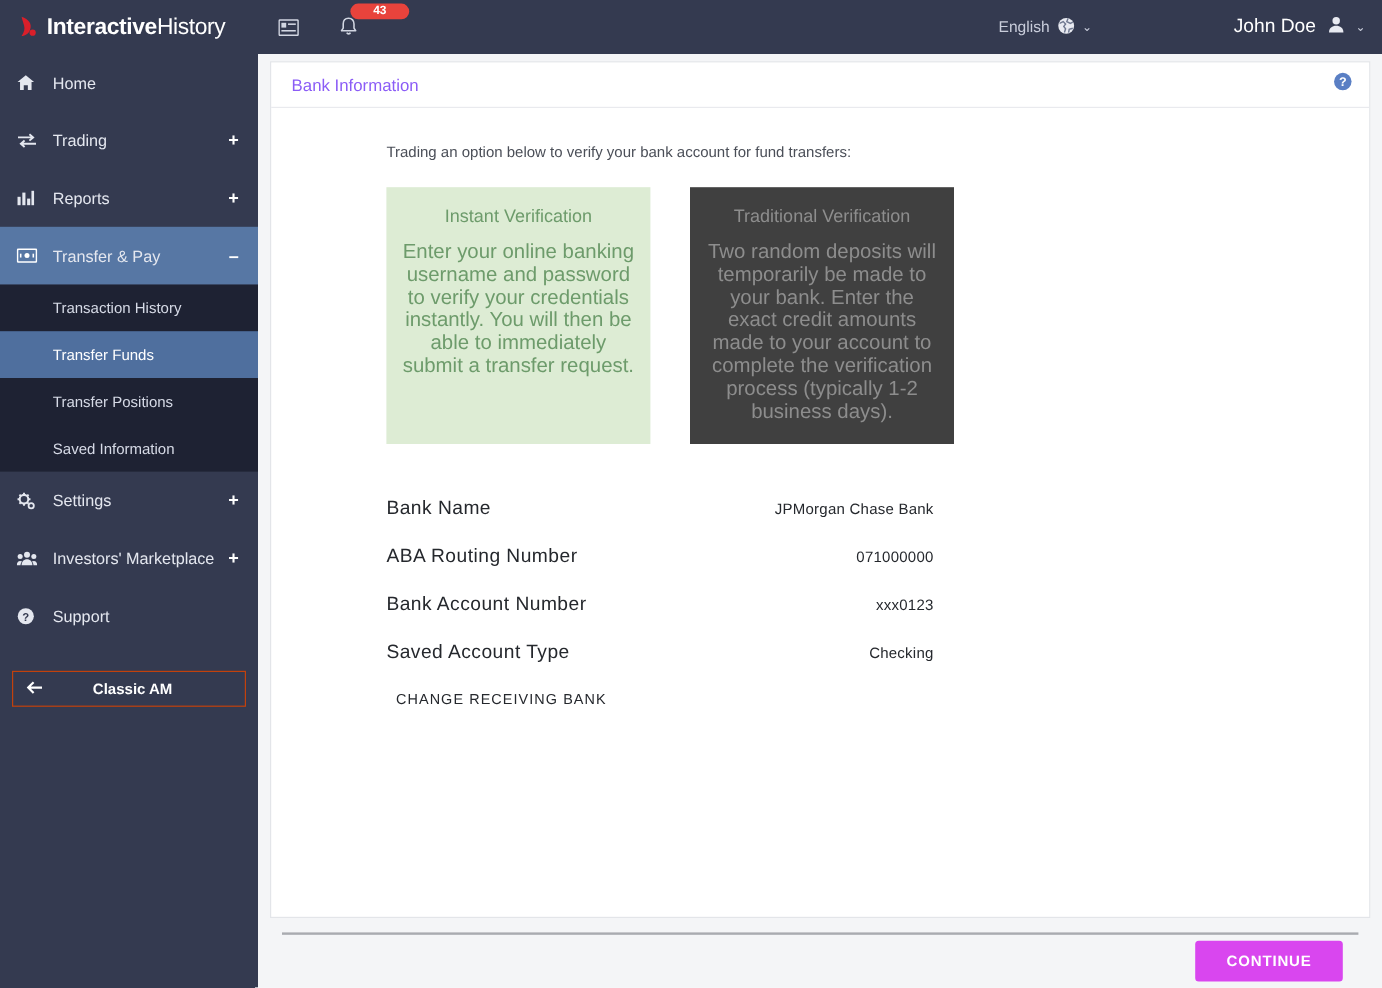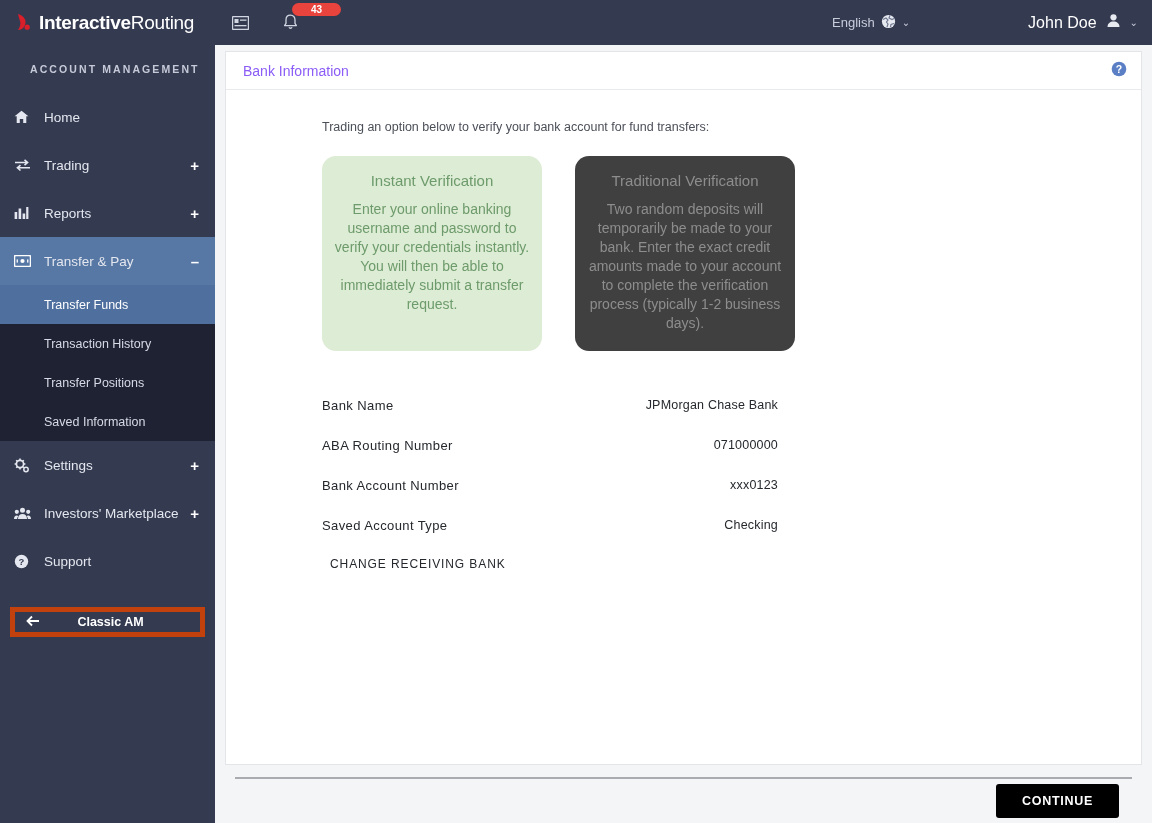--- a/index.html
+++ b/index.html
@@ -53,87 +53,87 @@
   .nav-item .label { flex: 1; padding-left: 4px; }
   .nav-item .pm { font-size: 15px; font-weight: bold; color: #ffffff; }
   .nav-item.active { background: #5777a4; }
   .sub-wrap { background: #1e2233; }
   .sub-item {
     height: 39px; display: flex; align-items: center; padding-left: 44px;
     color: #d6dae6; font-size: 12.5px; cursor: pointer;
   }
   .sub-item.active { background: #4f6f9e; color: #ffffff; }
   .classic-btn {
-    margin: 22px 10px 0 10px; height: 30px; border: 5px solid #c2410c;
+    margin: 22px 10px 0 10px; height: 30px; border: 1px solid #c2410c;
     display: flex; align-items: center; cursor: pointer;
   }
   .classic-btn .arrow { width: 36px; text-align: center; color: #ffffff; font-size: 13px; }
   .classic-btn .ctext { flex: 1; text-align: center; color: #ffffff; font-size: 12.5px; font-weight: bold; padding-right: 30px; }
 
   
   .main { flex: 1; background: #f4f5f7; display: flex; flex-direction: column; min-width: 0; padding: 6px 10px 0 10px; }
   .panel { background: #ffffff; border: 1px solid #e3e5e9; flex: 1; display: flex; flex-direction: column; min-height: 0; }
   .panel-head {
     height: 38px; border-bottom: 1px solid #e9eaee; display: flex; align-items: center;
     padding: 0 14px 0 17px;
   }
   .panel-title { color: #8b5cf6; font-size: 14px; }
   .help-icon { margin-left: auto; cursor: pointer; }
 
   .panel-body { flex: 1; padding: 30px 0 0 0; overflow: hidden; }
   .intro { color: #4b4f58; font-size: 12.5px; padding-left: 96px; }
 
   .cards { display: flex; gap: 33px; padding: 22px 0 0 96px; }
-  .card { width: 220px; padding: 16px 12px 18px 12px; text-align: center; border-radius: 14px; }
+  .card { width: 220px; padding: 16px 12px 18px 12px; text-align: center; }
   .card.green { background: #ddecd4; }
   .card.gray { background: #404040; }
   .card-title { font-size: 15px; margin-bottom: 11px; }
   .card.green .card-title { color: #6d9b6b; }
   .card.gray .card-title { color: #8d8d8d; }
-  .card-text { font-size: 14px; line-height: 19px; }
+  .card-text { font-size: 17px; line-height: 19px; }
   .card.green .card-text { color: #6d9b6b; }
   .card.gray .card-text { color: #8d8d8d; }
 
   .details { padding: 34px 0 0 0; }
   .det-row {
     display: flex; align-items: center; width: 456px; margin-left: 96px; height: 40px;
   }
-  .det-label { color: #25282d; font-size: 13px; letter-spacing: 0.4px; }
+  .det-label { color: #25282d; font-size: 16px; letter-spacing: 0.4px; }
   .det-value { margin-left: auto; color: #25282d; font-size: 12.5px; letter-spacing: 0.2px; }
   .change-bank {
     margin-left: 104px; margin-top: 12px; color: #25282d; font-size: 12px;
     letter-spacing: 0.9px; cursor: pointer; display: inline-block;
   }
 
   
   .footer { flex: 0 0 58px; padding: 0 10px; display: flex; flex-direction: column; }
   .footer-rule { height: 2px; background: #a9abb0; margin: 12px 0 0 0; }
   .footer-actions { flex: 1; display: flex; align-items: center; justify-content: flex-end; padding-right: 13px; }
   .continue-btn {
-    background: #000000; color: #ffffff; font-size: 12.5px; font-weight: bold;
+    background: #d946ef; color: #ffffff; font-size: 12.5px; font-weight: bold;
     letter-spacing: 0.7px; border: none; border-radius: 3px;
     padding: 10px 26px; cursor: pointer; font-family: "Liberation Sans", sans-serif;
   }
 </style>
 </head>
 <body>
 
 <div class="app">
 
   <div class="topbar">
 
     <div class="brand">
       <span class="brand-mark">
         <svg width="20" height="24" viewBox="0 0 20 24">
           <path d="M4 3 C10 5, 13 9, 11 14 C10 17, 7 19, 4 19 C6 16, 7 13, 6 10 C5.3 7.6, 4.4 5.2, 4 3 Z" fill="#d91f2a"></path>
           <circle cx="13.2" cy="16.2" r="2.6" fill="#d91f2a"></circle>
         </svg>
       </span>
       <span class="brand-text">
-        <b>Interactive</b><span class="light">Routing</span>
+        <b>Interactive</b><span class="light">History</span>
       </span>
     </div>
 
     <div class="tb-icons">
       <span class="icon-btn">
         <svg width="17" height="14" viewBox="0 0 17 14">
           <rect x="0.5" y="0.5" width="16" height="13" rx="1" fill="none" stroke="#d2d6e2" stroke-width="1.4"></rect>
           <rect x="2.5" y="3" width="4" height="4" fill="#d2d6e2"></rect>
           <rect x="8" y="3.5" width="6.5" height="1.3" fill="#d2d6e2"></rect>
           <rect x="2.5" y="9" width="12" height="1.3" fill="#d2d6e2"></rect>
@@ -168,21 +168,20 @@
           </svg>
         </span>
         <span class="caret">⌄</span>
       </div>
     </div>
   </div>
 
   <div class="body">
 
     <div class="sidebar">
-      <div class="am-title">ACCOUNT MANAGEMENT</div>
 
       <div class="nav-item">
         <span class="ic">
           <svg width="15" height="14" viewBox="0 0 15 14">
               <path d="M7.5 0.8 L14.4 6.3 H12.3 V13 H9.2 V9 H5.8 V13 H2.7 V6.3 H0.6 Z" fill="#e4e7ef"></path>
             </svg>
         </span>
         <span class="label">Home</span>
         <span class="pm"></span>
       </div>
@@ -218,22 +217,22 @@
             <circle cx="8.5" cy="6" r="2.1" fill="#ffffff"></circle>
             <rect x="2.6" y="4.4" width="1.3" height="3.2" fill="#ffffff"></rect>
             <rect x="13.1" y="4.4" width="1.3" height="3.2" fill="#ffffff"></rect>
           </svg>
         </span>
         <span class="label">Transfer &amp; Pay</span>
         <span class="pm">–</span>
       </div>
 
       <div class="sub-wrap">
+        <div class="sub-item">Transaction History</div>
         <div class="sub-item active">Transfer Funds</div>
-        <div class="sub-item">Transaction History</div>
         <div class="sub-item">Transfer Positions</div>
         <div class="sub-item">Saved Information</div>
       </div>
 
       <div class="nav-item">
         <span class="ic">
           <svg width="16" height="15" viewBox="0 0 16 15">
             <circle cx="6" cy="6" r="3.6" fill="none" stroke="#e4e7ef" stroke-width="1.7"></circle>
             <path d="M6 0.6 v1.6 M6 9.8 v1.6 M0.6 6 h1.6 M9.8 6 h1.6 M2.2 2.2 l1.1 1.1 M8.7 8.7 l1.1 1.1 M9.8 2.2 l-1.1 1.1 M3.3 8.7 l-1.1 1.1" stroke="#e4e7ef" stroke-width="1.6"></path>
             <circle cx="12" cy="11.5" r="2.2" fill="none" stroke="#e4e7ef" stroke-width="1.5"></circle>

